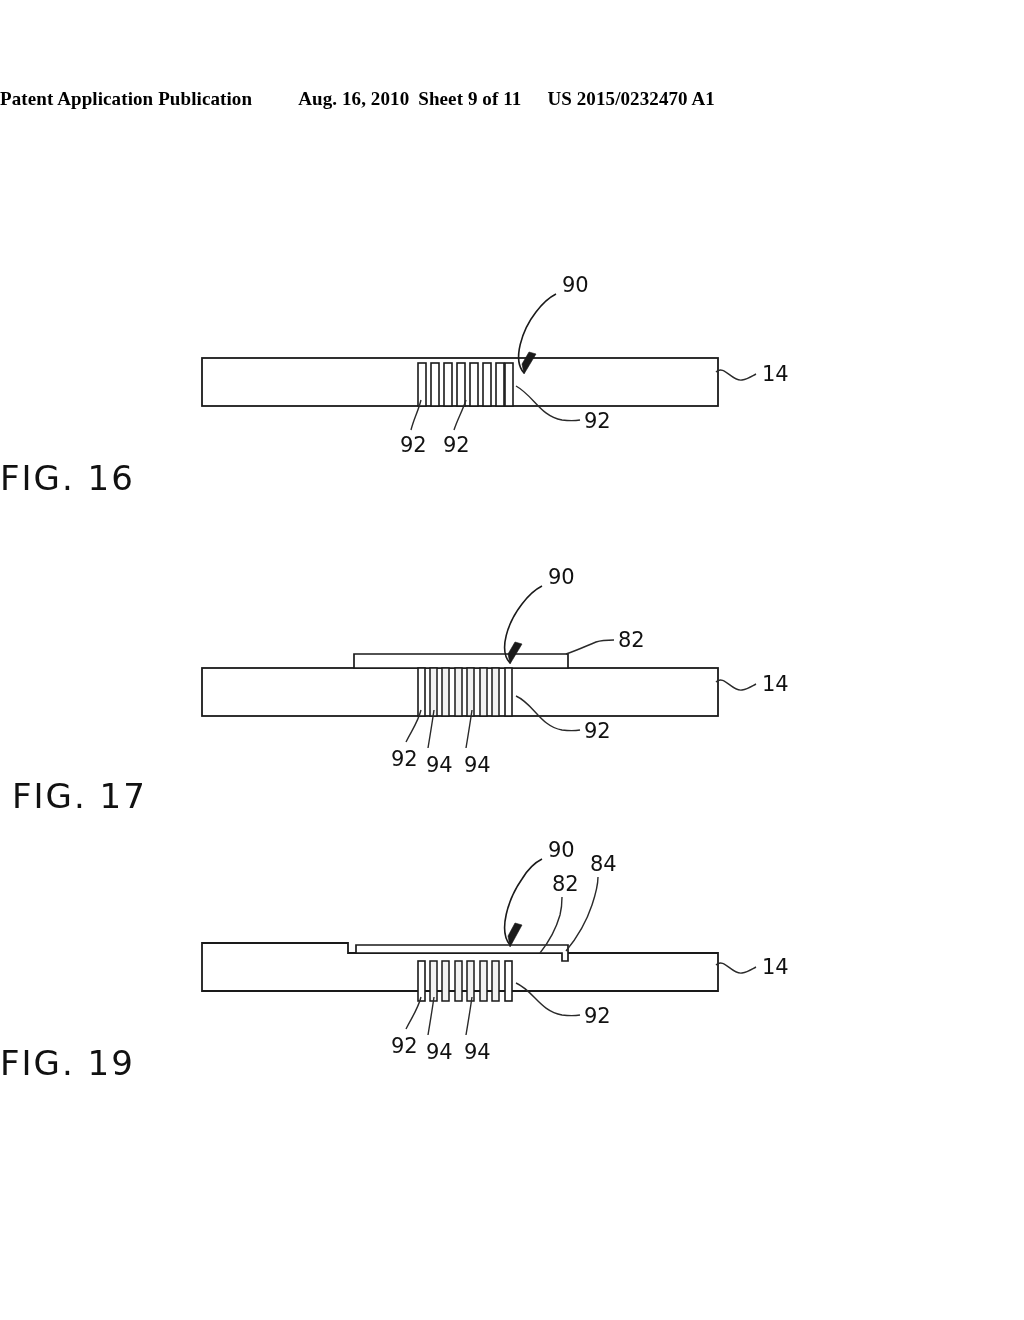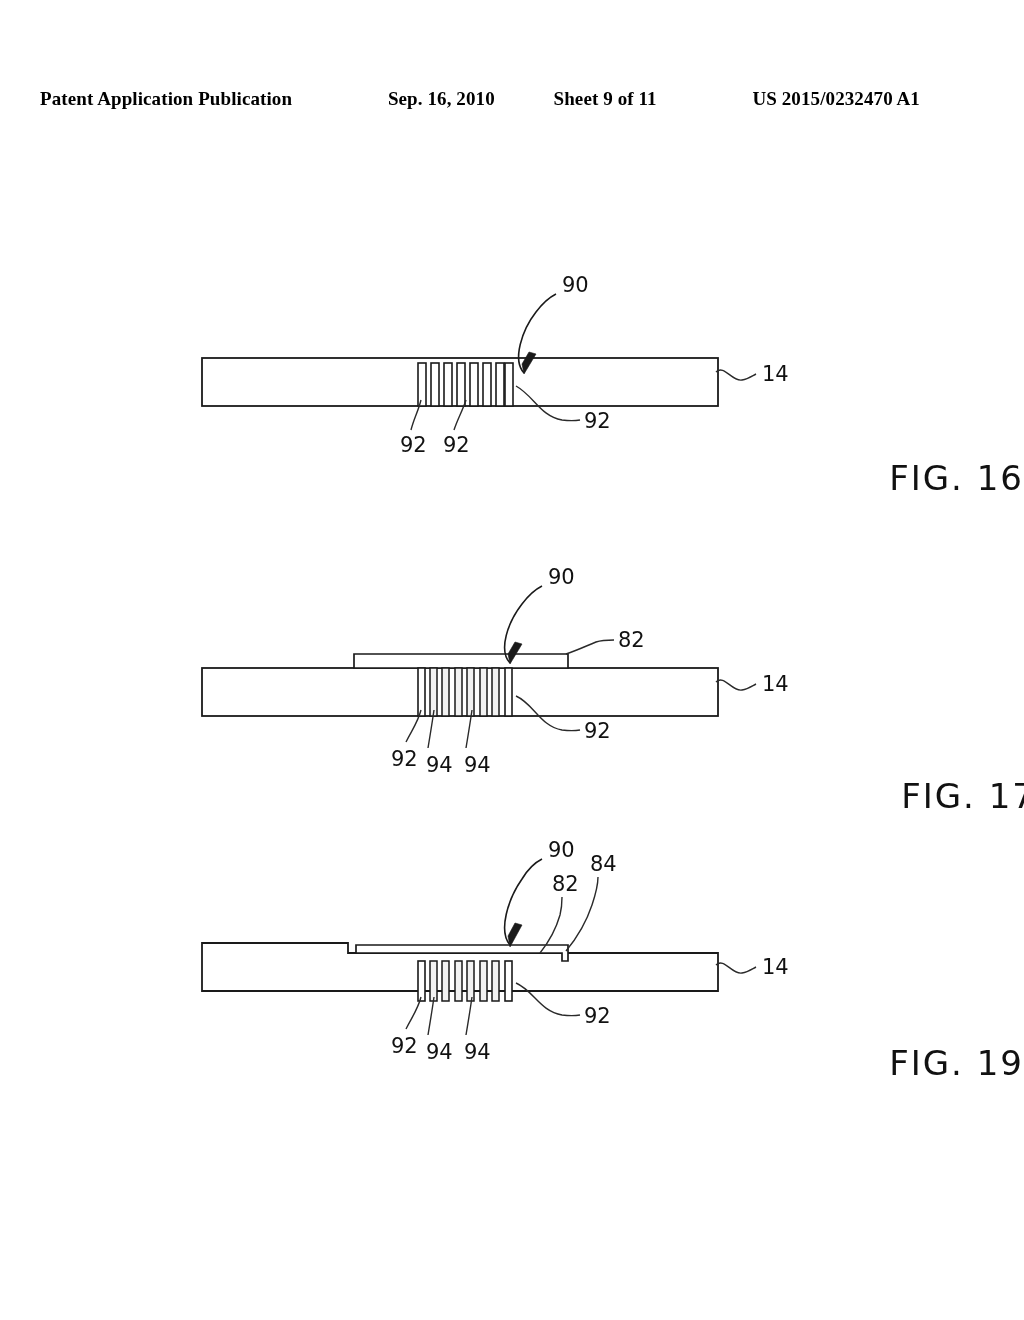--- a/index.html
+++ b/index.html
@@ -17,32 +17,31 @@
     overflow: hidden;
   }
 
   
   #page-header {
     position: absolute;
     top: 88px;
     left: 0;
     width: 880px;
     display: flex;
-    justify-content: space-between;
+    justify-content: flex-start;
     align-items: baseline;
     font-family: "Liberation Serif", "DejaVu Serif", serif;
     font-weight: bold;
     font-size: 19px;
     letter-spacing: 0.1px;
     white-space: nowrap;
-    padding-left: 40px;
   }
   #page-header .hdr-pub   { margin-right: 46px; }
   #page-header .hdr-date  { margin-right: 9px; }
-  #page-header .hdr-sheet { margin-right: 46px; }
+  #page-header .hdr-sheet { margin-right: 26px; }
   #page-header .hdr-num   { }
 
   
   .figure-block {
     position: absolute;
     left: 0;
     width: 1024px;
     text-decoration: underline;
   }
   #figure-16 { top: 250px;  height: 260px; }
@@ -52,21 +51,21 @@
   .figure-svg {
     display: block;
     width: 1024px;
     height: 260px;
   }
 
   .fig-caption {
     position: absolute;
     left: 0;
     width: 1024px;
-    text-align: right;
+    text-align: left;
     font-family: "DejaVu Sans", sans-serif;
     font-size: 34px;
     letter-spacing: 2px;
     font-weight: 400;
     color: #111;
   }
   #caption-16 { top: 458px; }
   #caption-17 { top: 776px; padding-left: 12px; }
   #caption-18 { top: 1043px; }
 
@@ -110,21 +109,21 @@
     fill: #1a1a1a;
     stroke: #1a1a1a;
     stroke-width: 0.6;
   }
 </style>
 </head>
 <body>
 
 <div id="page-header">
   <span class="hdr-pub">Patent Application Publication</span>
-  <span class="hdr-date">Sep. 16, 2010</span>
+  <span class="hdr-date">Aug. 16, 2010</span>
   <span class="hdr-sheet">Sheet 9 of 11</span>
   <span class="hdr-num">US 2015/0232470 A1</span>
 </div>
 
 <div class="figure-block" id="figure-16">
   <svg class="figure-svg" viewBox="0 0 1024 260" xmlns="http://www.w3.org/2000/svg">
 
     <rect class="body-outline" x="202" y="108" width="516" height="48"></rect>
 
     <g>

